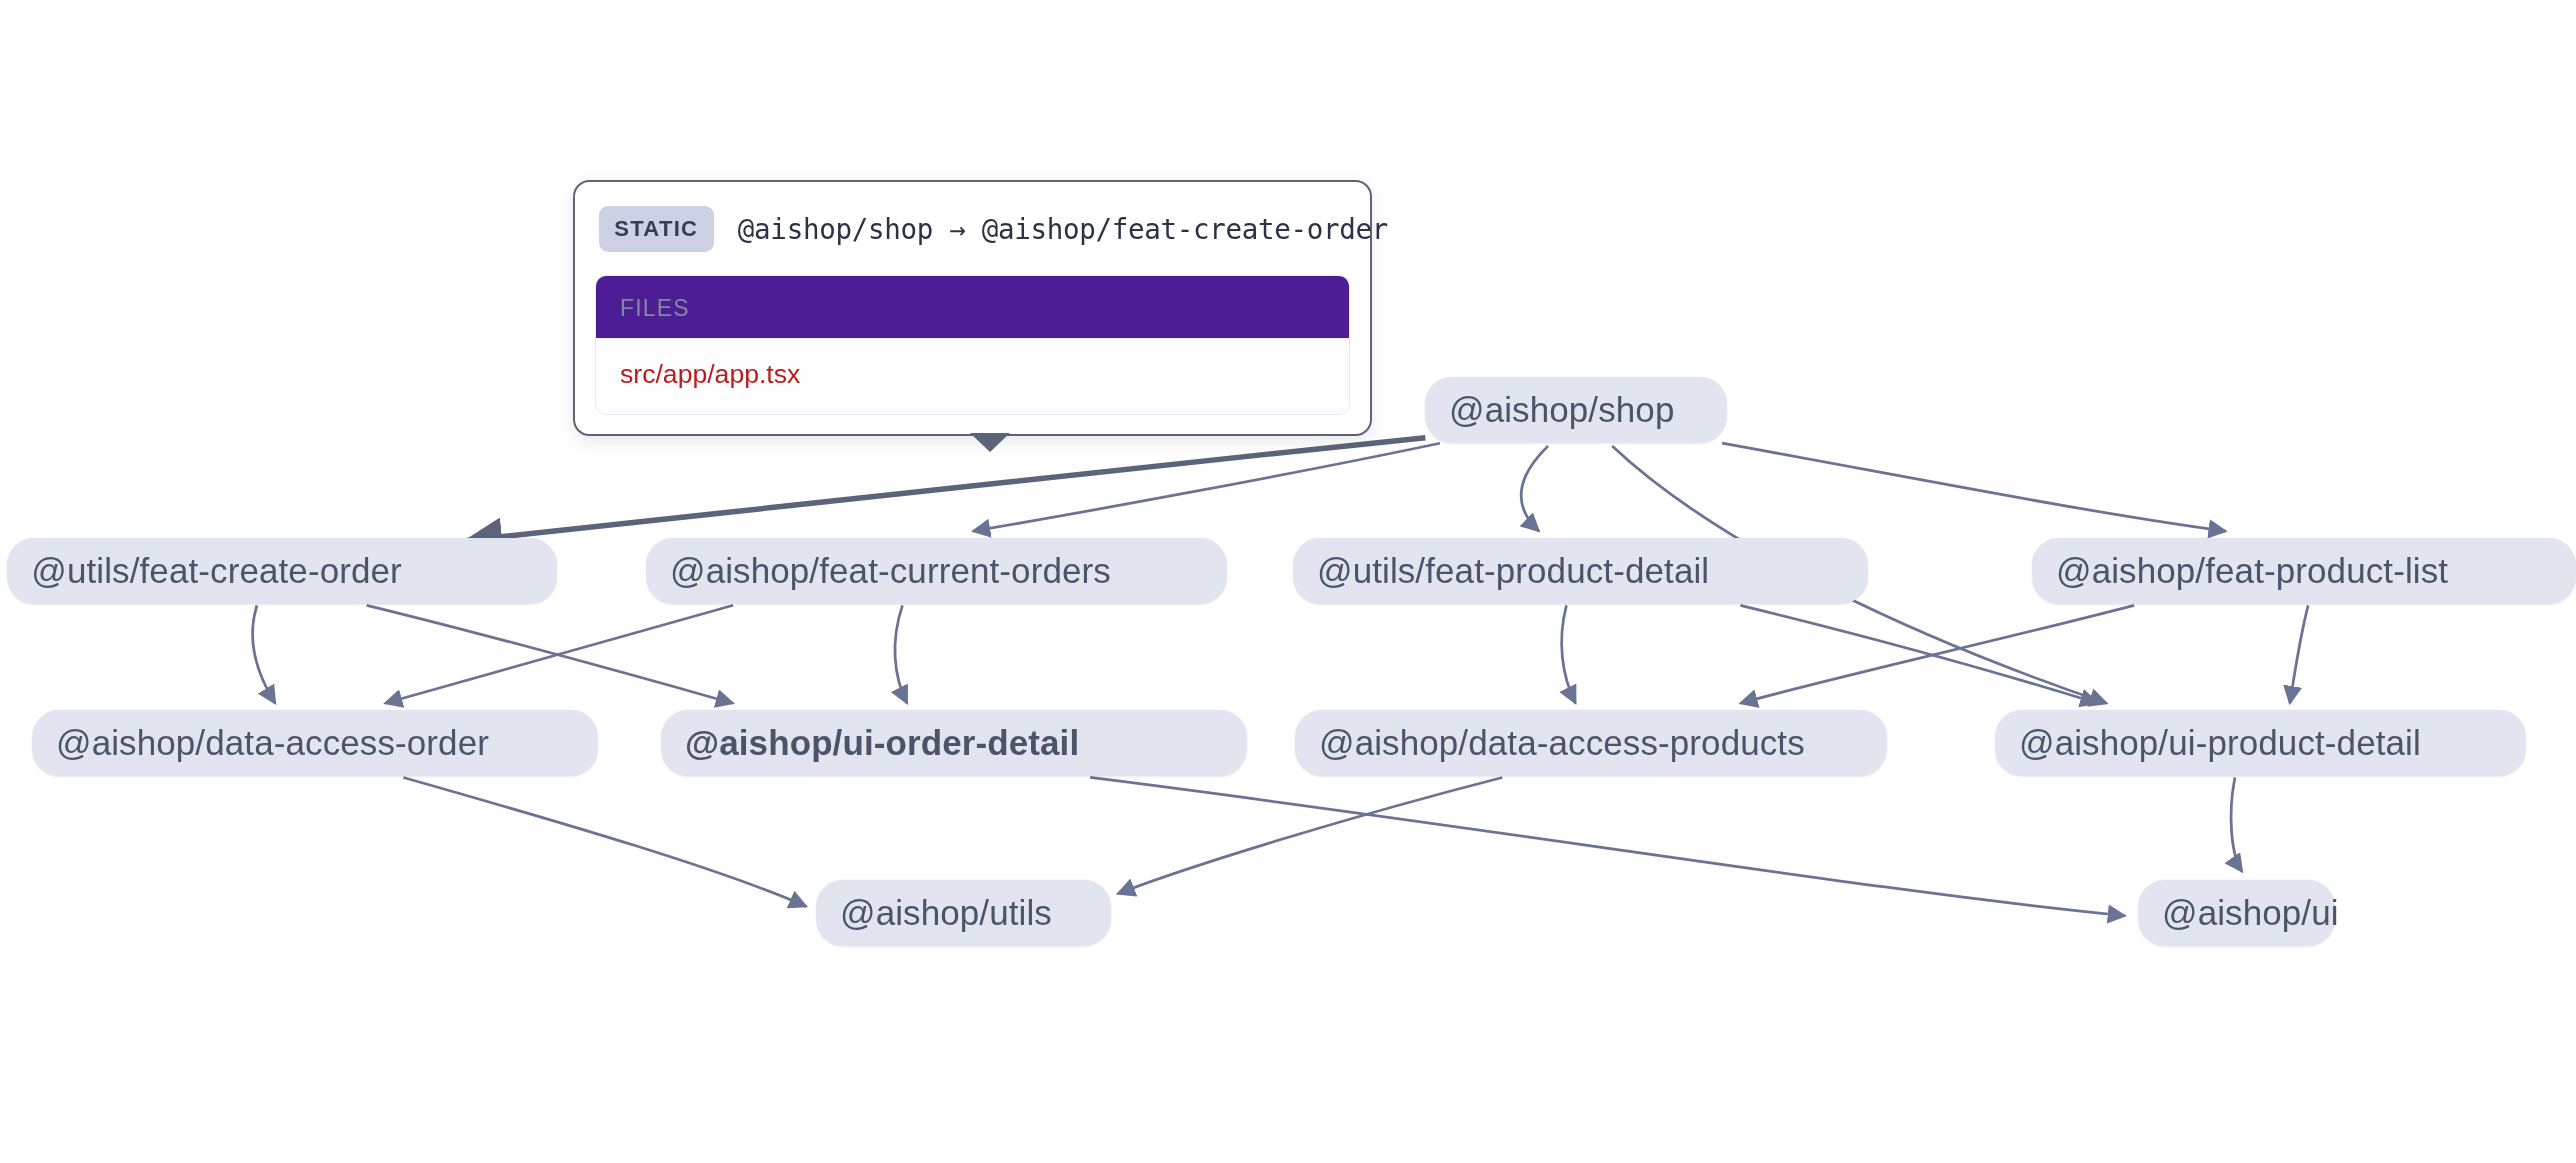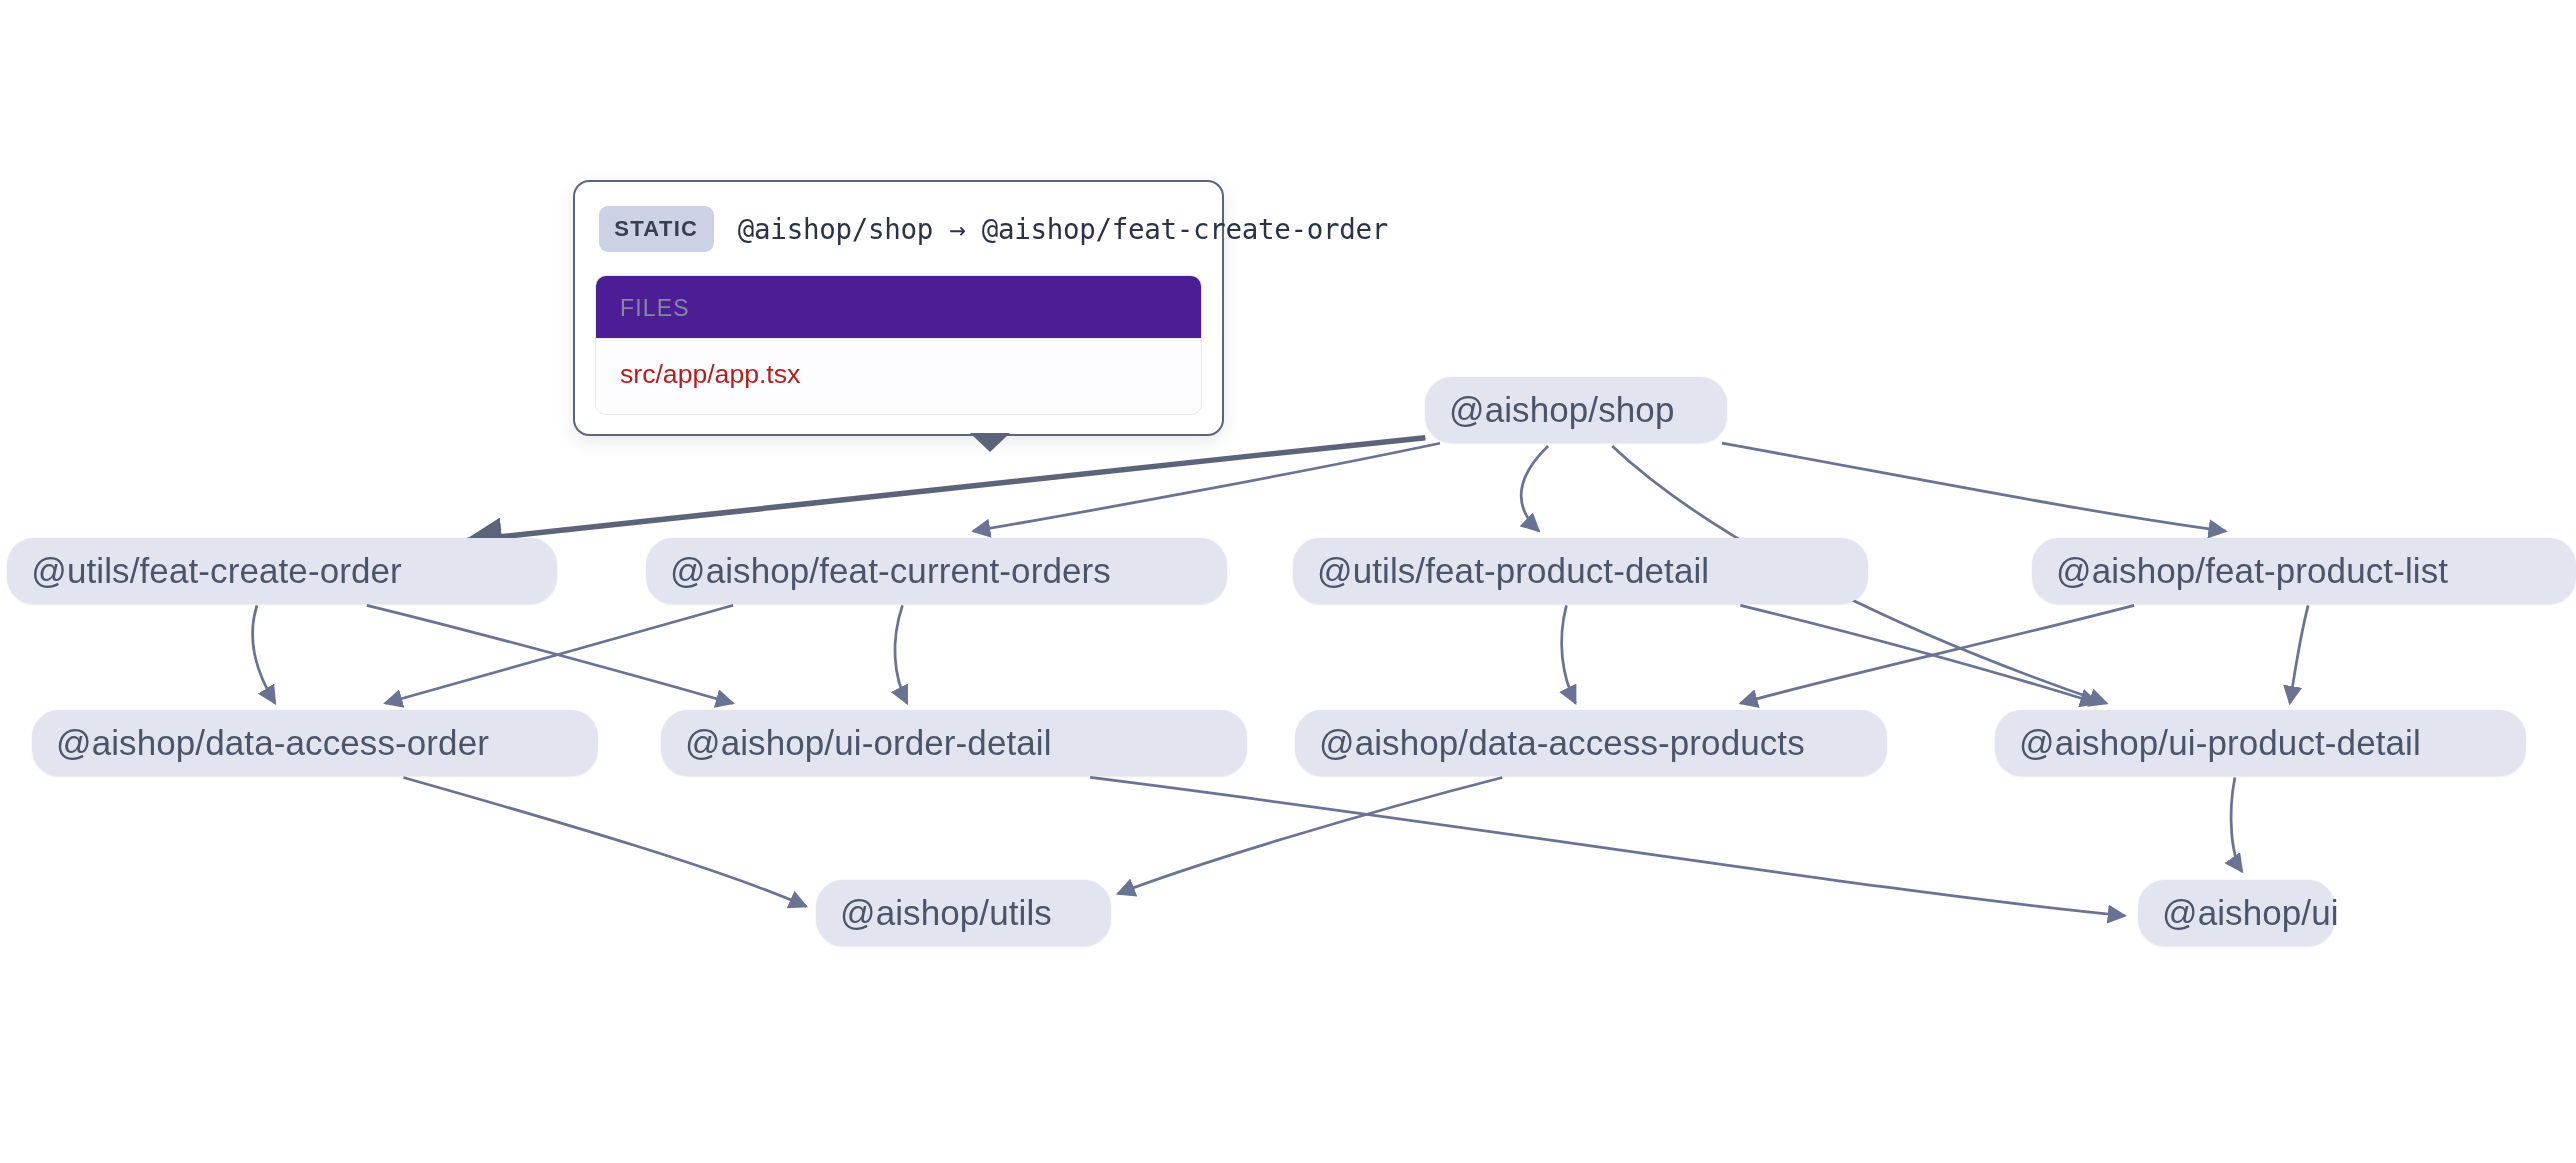--- a/index.html
+++ b/index.html
@@ -28,21 +28,21 @@
     padding:0 24px;
     height:66px;
     cursor:pointer;
   }
   .node.root{background:#e2e5f0;}
 
   
   #edge-tooltip{
     position:absolute;
     left:573px;top:180px;
-    width:651px;
+    width:799px;
     background:#ffffff;
     border:2.7px solid #5b6478;
     border-radius:16.5px;
     box-sizing:border-box;
     padding:20px 20px 18.3px 20px;
     box-shadow:0 5.5px 16.5px rgba(30,38,60,.10);
     z-index:40;
   }
   #edge-tooltip .tt-head{
     display:flex;align-items:center;gap:24px;
@@ -165,21 +165,21 @@
 </div>
 
 <div class="node" id="n-feat-product-list" style="left:2032px;top:538px;width:544px;">
   <span>@aishop/feat-product-list</span>
 </div>
 
 <div class="node" id="n-data-access-order" style="left:32px;top:710px;width:566px;">
   <span>@aishop/data-access-order</span>
 </div>
 
-<div class="node" id="n-ui-order-detail" style="left:661px;top:710px;width:586px;">
+<div class="node" id="n-ui-order-detail" style="left:661px;top:710px;width:586px;font-weight:bold;">
   <span>@aishop/ui-order-detail</span>
 </div>
 
 <div class="node" id="n-data-access-products" style="left:1295px;top:710px;width:592px;">
   <span>@aishop/data-access-products</span>
 </div>
 
 <div class="node" id="n-ui-product-detail" style="left:1995px;top:710px;width:531px;">
   <span>@aishop/ui-product-detail</span>
 </div>

